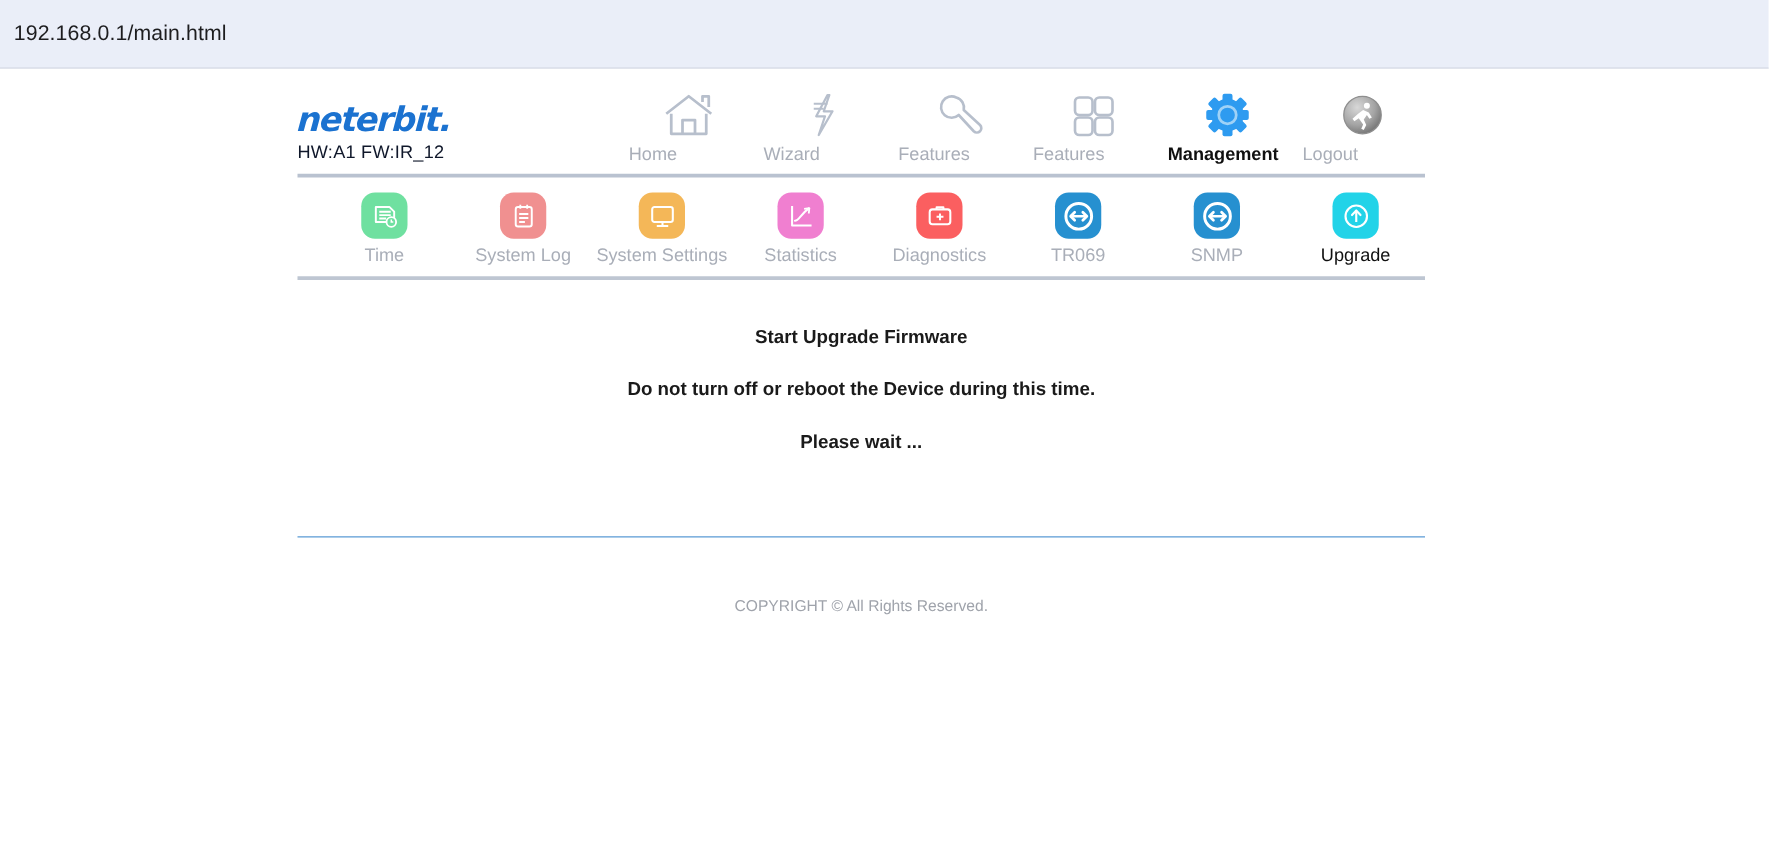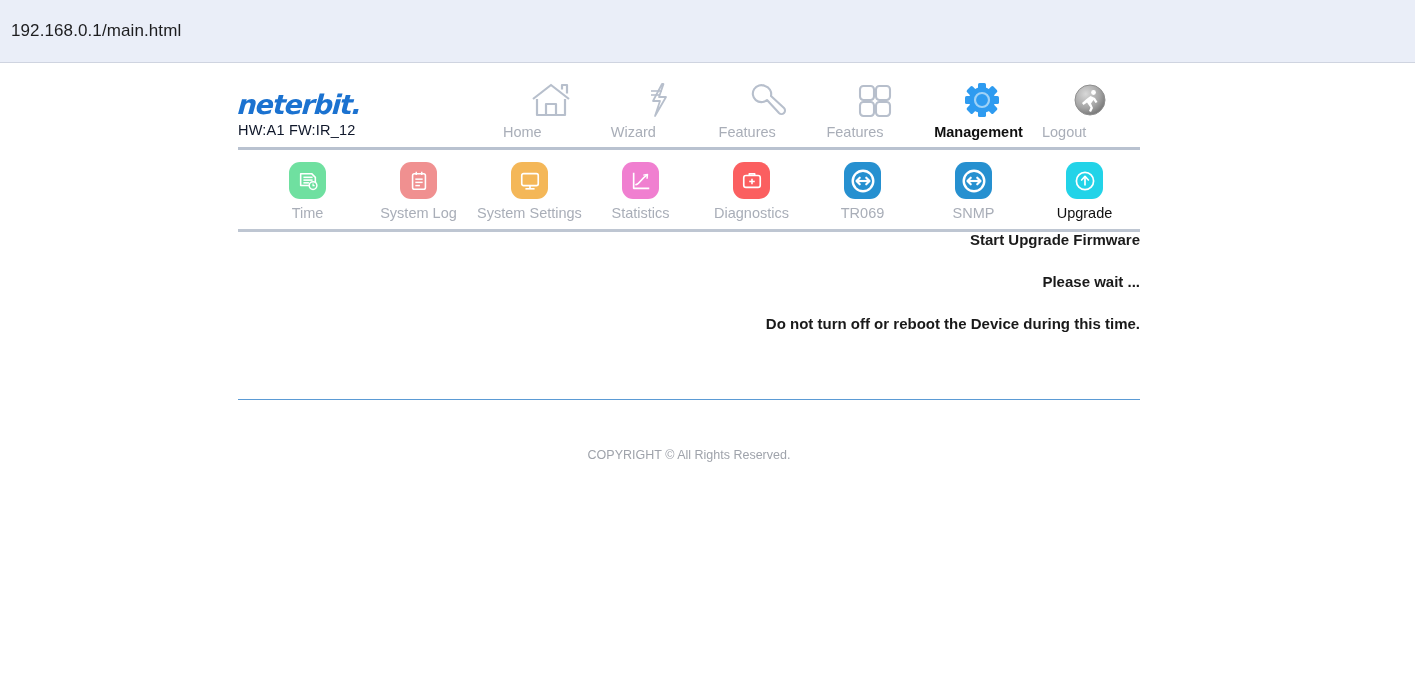--- a/index.html
+++ b/index.html
@@ -7,21 +7,21 @@
   html, body {
     margin: 0; padding: 0;
     width: 1415px; height: 688px;
     background: #ffffff;
     font-family: "Liberation Sans", sans-serif;
     overflow: hidden;
   }
 
   
   .browser-bar {
-    height: 63px;
+    height: 55px;
     background: #eaeef8;
     border-bottom: 1px solid #cfd4e0;
     display: flex;
     align-items: center;
     padding-left: 11px;
   }
   .url-text {
     font-size: 17px;
     color: #1d1d1f;
     letter-spacing: .1px;
@@ -134,21 +134,22 @@
   }
 
   .rule-sub {
     height: 3px;
     background: #bec6d2;
     margin-top: 7px;
   }
 
   
   .content {
-    text-align: right;
+    text-align: center;
+    padding-top: 38px;
   }
   .msg {
     font-size: 15px;
     font-weight: bold;
     color: #1a1a1a;
     line-height: 1;
   }
   .msg.m1 { margin: 0 0 0 0; }
   .msg.m2 { margin: 27px 0 0 0; }
   .msg.m3 { margin: 27px 0 0 0; }
@@ -375,22 +376,22 @@
       </div>
       <div class="sub-label">Upgrade</div>
     </div>
 
   </div>
 
   <div class="rule-sub"></div>
 
   <div class="content">
     <div class="msg m1">Start Upgrade Firmware</div>
+    <div class="msg m2">Do not turn off or reboot the Device during this time.</div>
     <div class="msg m3">Please wait ...</div>
-    <div class="msg m2">Do not turn off or reboot the Device during this time.</div>
   </div>
 
   <div class="rule-foot"></div>
 
   <div class="footer">
     <div class="copyright">COPYRIGHT © All Rights Reserved.</div>
   </div>
 
  </div>
 </div>

